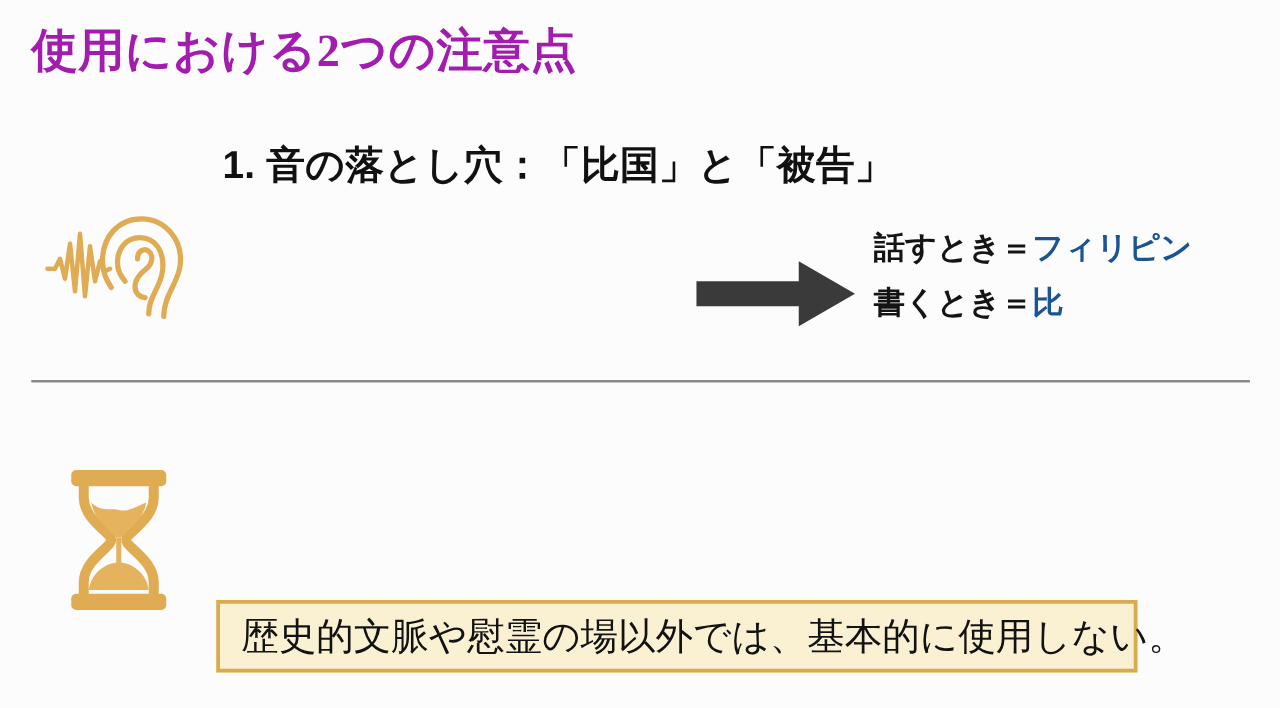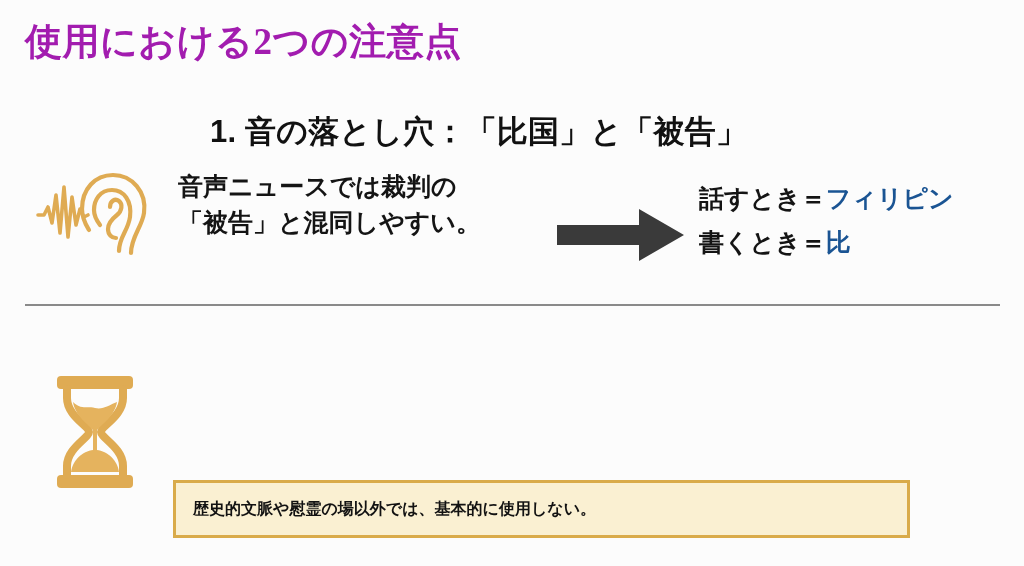--- a/index.html
+++ b/index.html
@@ -71,21 +71,20 @@
     right: 0;
   }
 
   .section-heading {
     font-weight: 700;
     font-size: 31px;
     line-height: 1.25;
     letter-spacing: 0.2px;
     color: #111111;
     white-space: nowrap;
-    margin-left: 32px;
   }
 
   .section-text {
     font-weight: 700;
     font-size: 25px;
     line-height: 1.45;
     color: #141414;
     white-space: pre-line;
   }
 
@@ -133,22 +132,22 @@
     top: 145px;
     width: 737px;
     height: 58px;
     background: #faf0d2;
     border: 3px solid #d9ab4a;
     display: flex;
     align-items: center;
     padding-left: 17px;
   }
   .callout-text {
-    font-weight: 700;
-    font-size: 16px;
+    font-weight: 400;
+    font-size: 30px;
     line-height: 1.1;
     color: #121212;
     white-space: nowrap;
   }
 </style>
 </head>
 <body>
 
 <div class="slide-title">使用における2つの注意点</div>
 
@@ -170,22 +169,20 @@
 
       <g fill="none" stroke="#dfab53" stroke-width="3.6" stroke-linecap="round" stroke-linejoin="round">
         <path d="M2 50 L8 50 L12 42 L16 58 L20 30 L24 68 L28 22
                  L32 72 L36 32 L40 60 L44 44 L48 52 L52 50"></path>
       </g>
     </svg>
   </div>
 
   <div class="section-body">
     <div class="section-heading">1. 音の落とし穴：「比国」と「被告」</div>
-    <div class="section-text">音声ニュースでは裁判の
-「被告」と混同しやすい。</div>
   </div>
 
   <div class="arrow">
     <svg width="128" height="56" viewBox="0 0 128 56" aria-hidden="true">
       <path d="M0 18 L82 18 L82 2 L127 28 L82 54 L82 38 L0 38 Z" fill="#3a3a3a"></path>
     </svg>
   </div>
 
   <div class="pronunciation-list">
     <div class="pron-row">

